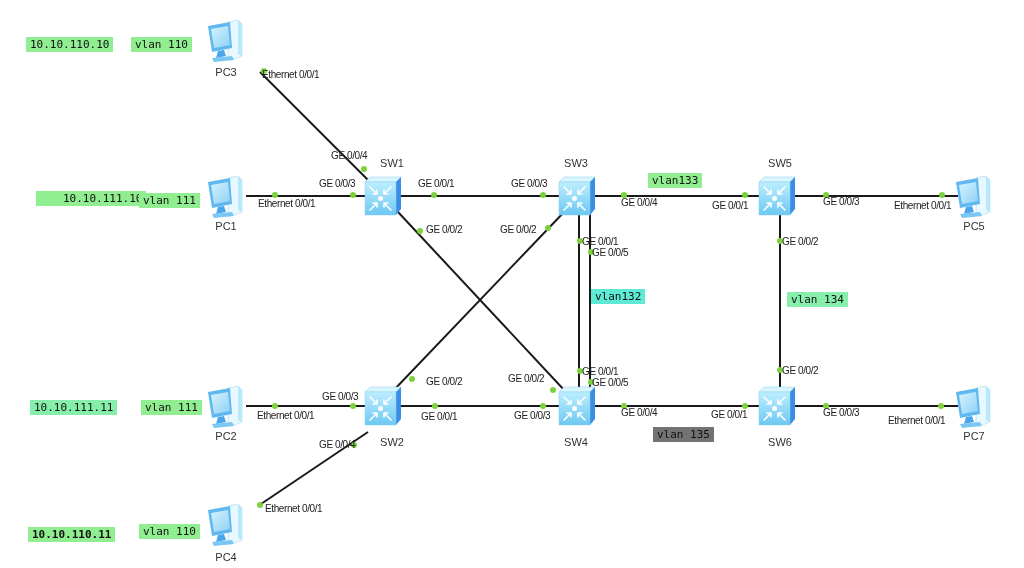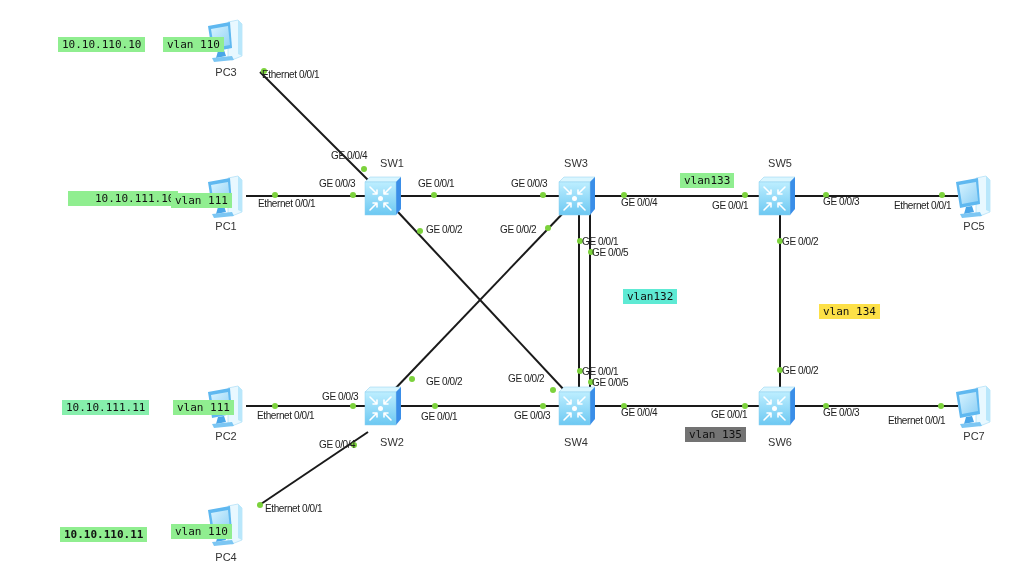--- a/index.html
+++ b/index.html
@@ -2,21 +2,21 @@
 <html><head>
 <meta charset="utf-8">
 <style>
   html, body { margin:0; padding:0; background:#ffffff; }
   body { width:1024px; height:568px; position:relative; overflow:hidden; font-family:"Liberation Sans", sans-serif; }
   #topo { position:absolute; left:0; top:0; width:1024px; height:568px; }
   .link { stroke:#1a1a1a; stroke-width:2; }
   .port-dot { fill:#7cd23c; }
   .port-label { font-family:"Liberation Sans", sans-serif; font-size:10px; fill:#222; letter-spacing:-0.4px; }
   .node-label { font-family:"Liberation Sans", sans-serif; font-size:11px; fill:#333; }
-  .tag { position:absolute; background:#90ee90; color:#111; font-family:"DejaVu Sans Mono", monospace; font-size:11px; line-height:15px; padding:0 4px; white-space:nowrap;margin-left:32px; }
+  .tag { position:absolute; background:#90ee90; color:#111; font-family:"DejaVu Sans Mono", monospace; font-size:11px; line-height:15px; padding:0 4px; white-space:nowrap; }
 </style>
 </head>
 <body>
 
 <svg id="topo" xmlns="http://www.w3.org/2000/svg" viewBox="0 0 1024 568">
   <defs>
     <linearGradient id="swFront" x1="0" y1="0" x2="0" y2="1">
       <stop offset="0" stop-color="#bdeeff"></stop>
       <stop offset="1" stop-color="#6cc8f2"></stop>
     </linearGradient>
@@ -182,15 +182,15 @@
     <div class="tag" style="left: 26px; top: 37px; background: rgb(144, 238, 144);">10.10.110.10</div>
     <div class="tag" style="left: 131px; top: 37px; background: rgb(144, 238, 144);">vlan 110</div>
     <div class="tag" style="left: 36px; top: 191px; background: rgb(144, 238, 144); padding-left: 27px;">10.10.111.10</div>
     <div class="tag" style="left: 139px; top: 193px; background: rgb(144, 238, 144);">vlan 111</div>
     <div class="tag" style="left: 30px; top: 400px; background: #86efac;">10.10.111.11</div>
     <div class="tag" style="left: 141px; top: 400px; background: rgb(144, 238, 144);">vlan 111</div>
     <div class="tag" style="left: 28px; top: 527px; background: rgb(144, 238, 144); font-weight: bold;">10.10.110.11</div>
     <div class="tag" style="left: 139px; top: 524px; background: rgb(144, 238, 144);">vlan 110</div>
     <div class="tag" style="left: 648px; top: 173px; background: rgb(144, 238, 144);">vlan133</div>
     <div class="tag" style="left: 591px; top: 289px; background: #5eead4;">vlan132</div>
-    <div class="tag" style="left: 787px; top: 304px; background: #fde047;">vlan 134</div>
+    <div class="tag" style="left: 787px; top: 292px; background: #86efac;">vlan 134</div>
     <div class="tag" style="left: 653px; top: 427px; background: #737373;">vlan 135</div>
   </div>
 
 </body></html>

